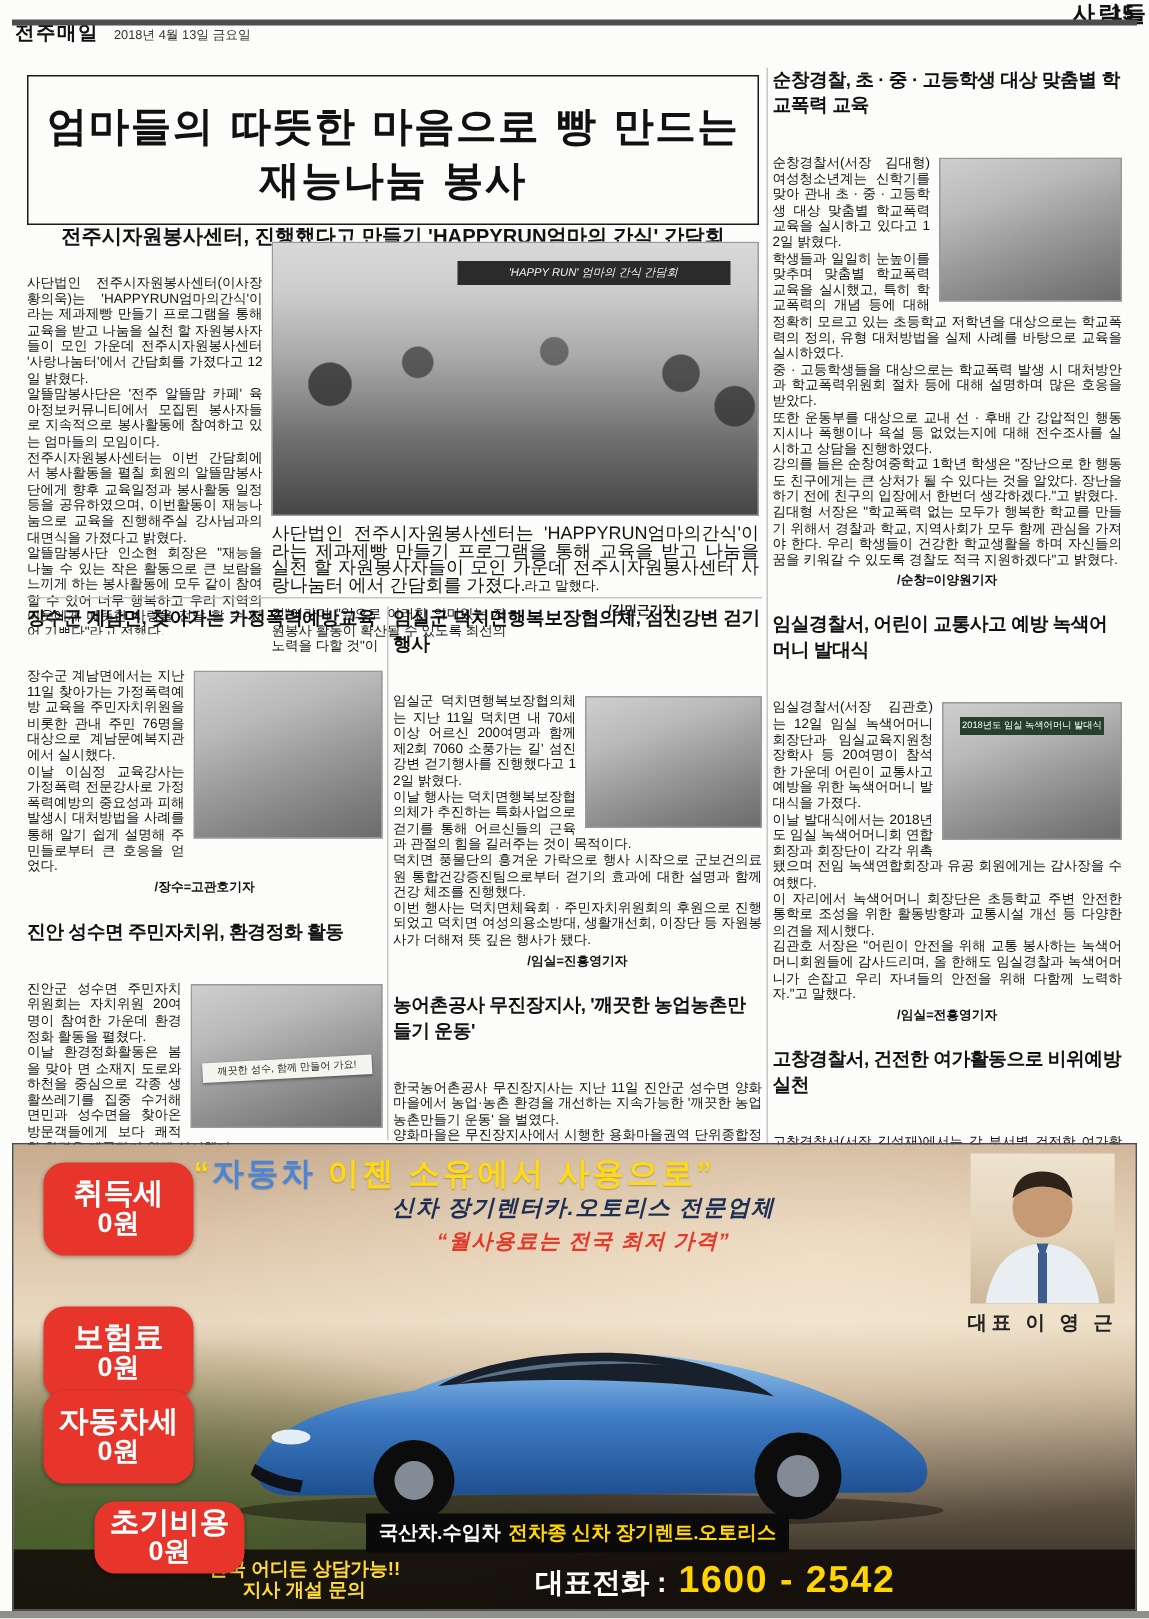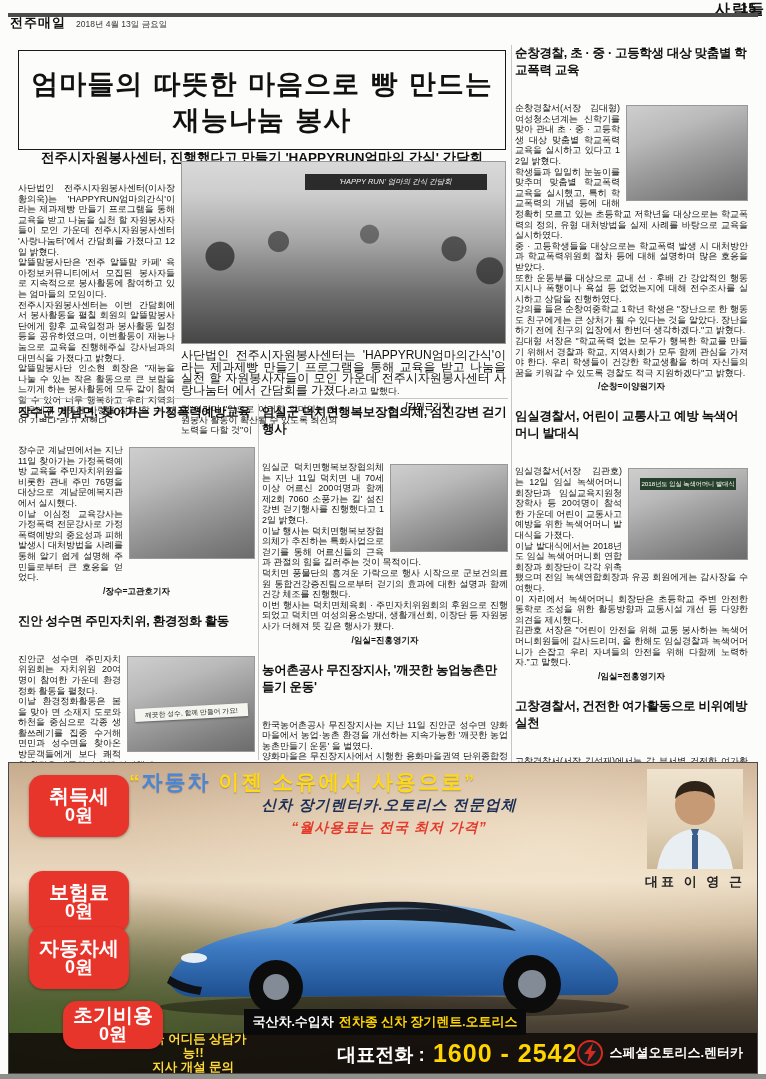--- a/index.html
+++ b/index.html
@@ -292,24 +292,17 @@
 
     <div class="ad-bottom">
       <div class="consult">
         <div>전국 어디든 상담가능!!</div>
         <div>지사 개설 문의</div>
       </div>
       <div class="phone">
         <span class="phone-label">대표전화 :</span>
         <span class="phone-number">1600 - 2542</span>
       </div>
-      <div class="brand">
-        <svg width="26" height="26" viewBox="0 0 26 26">
-          <circle cx="13" cy="13" r="12" fill="#1a1a1a" stroke="#d42b1e" stroke-width="2"></circle>
-          <path d="M16,3 L7,14 L12,14 L10,23 L19,11 L14,11 Z" fill="#d42b1e"></path>
-        </svg>
-        <span class="brand-name">스페셜오토리스.렌터카</span>
-      </div>
     </div>
   </div>
 
   <div class="page-bottom-edge"></div>
 </div>
 
 </body></html>

